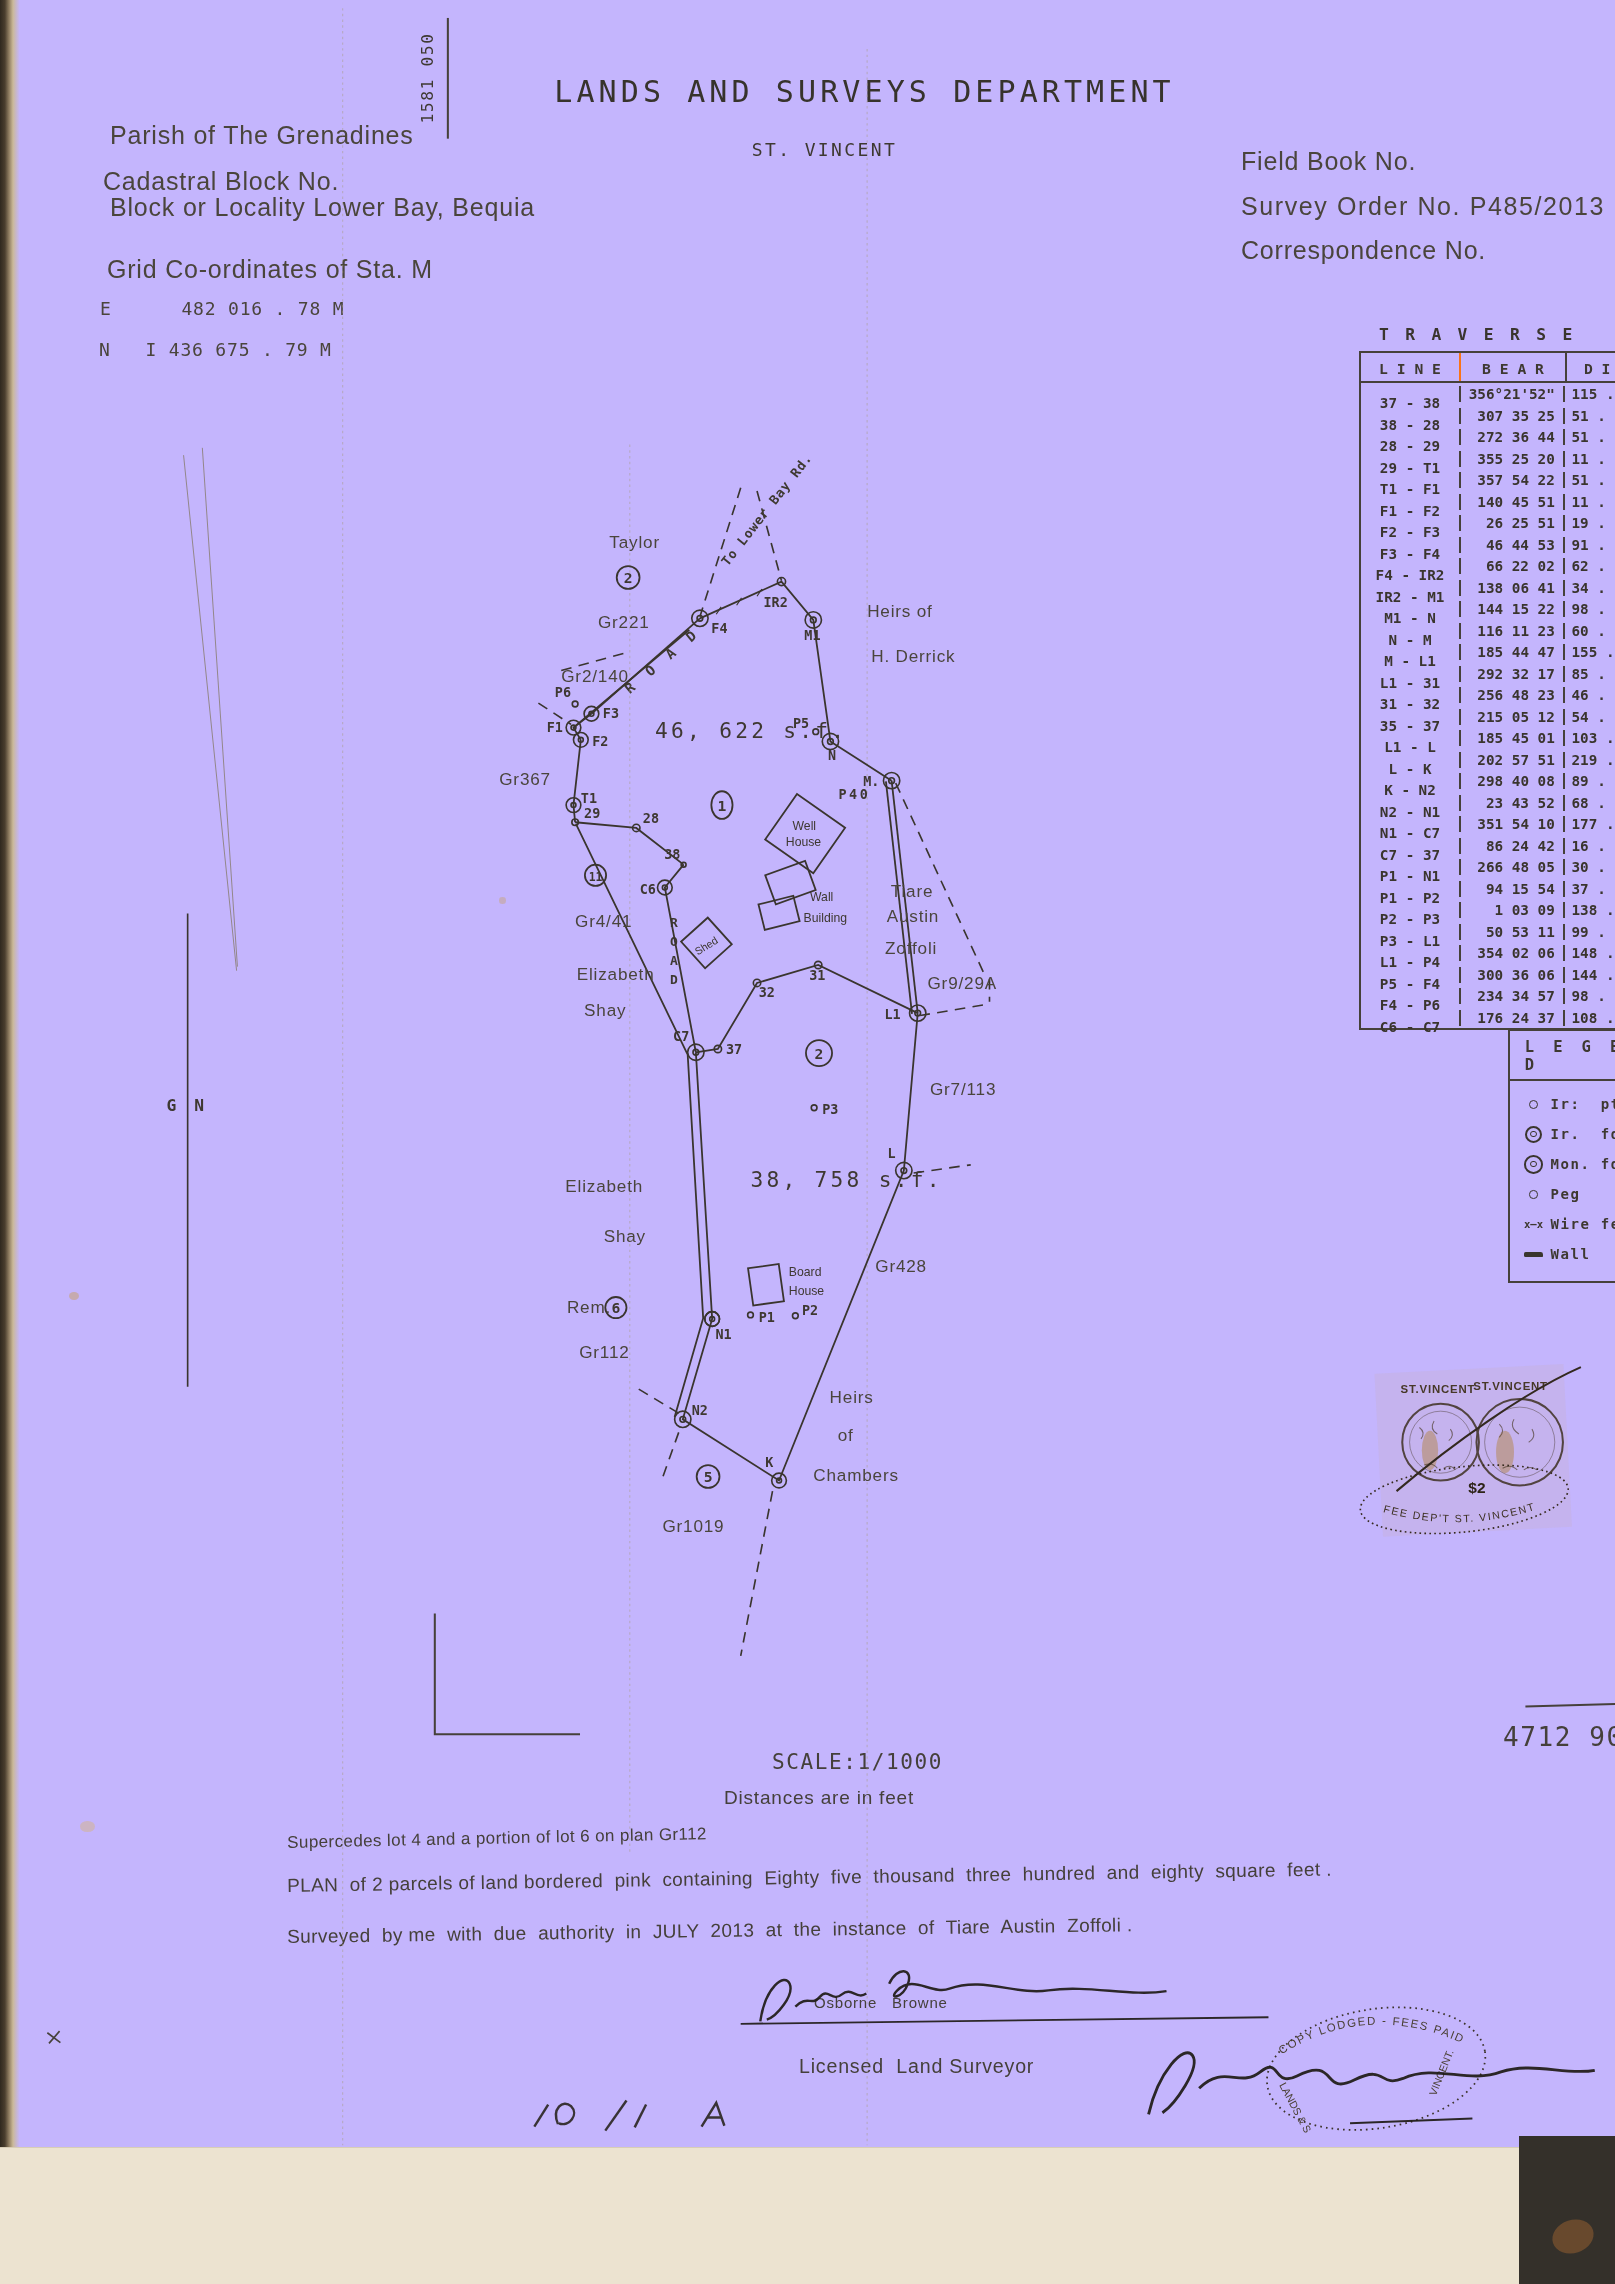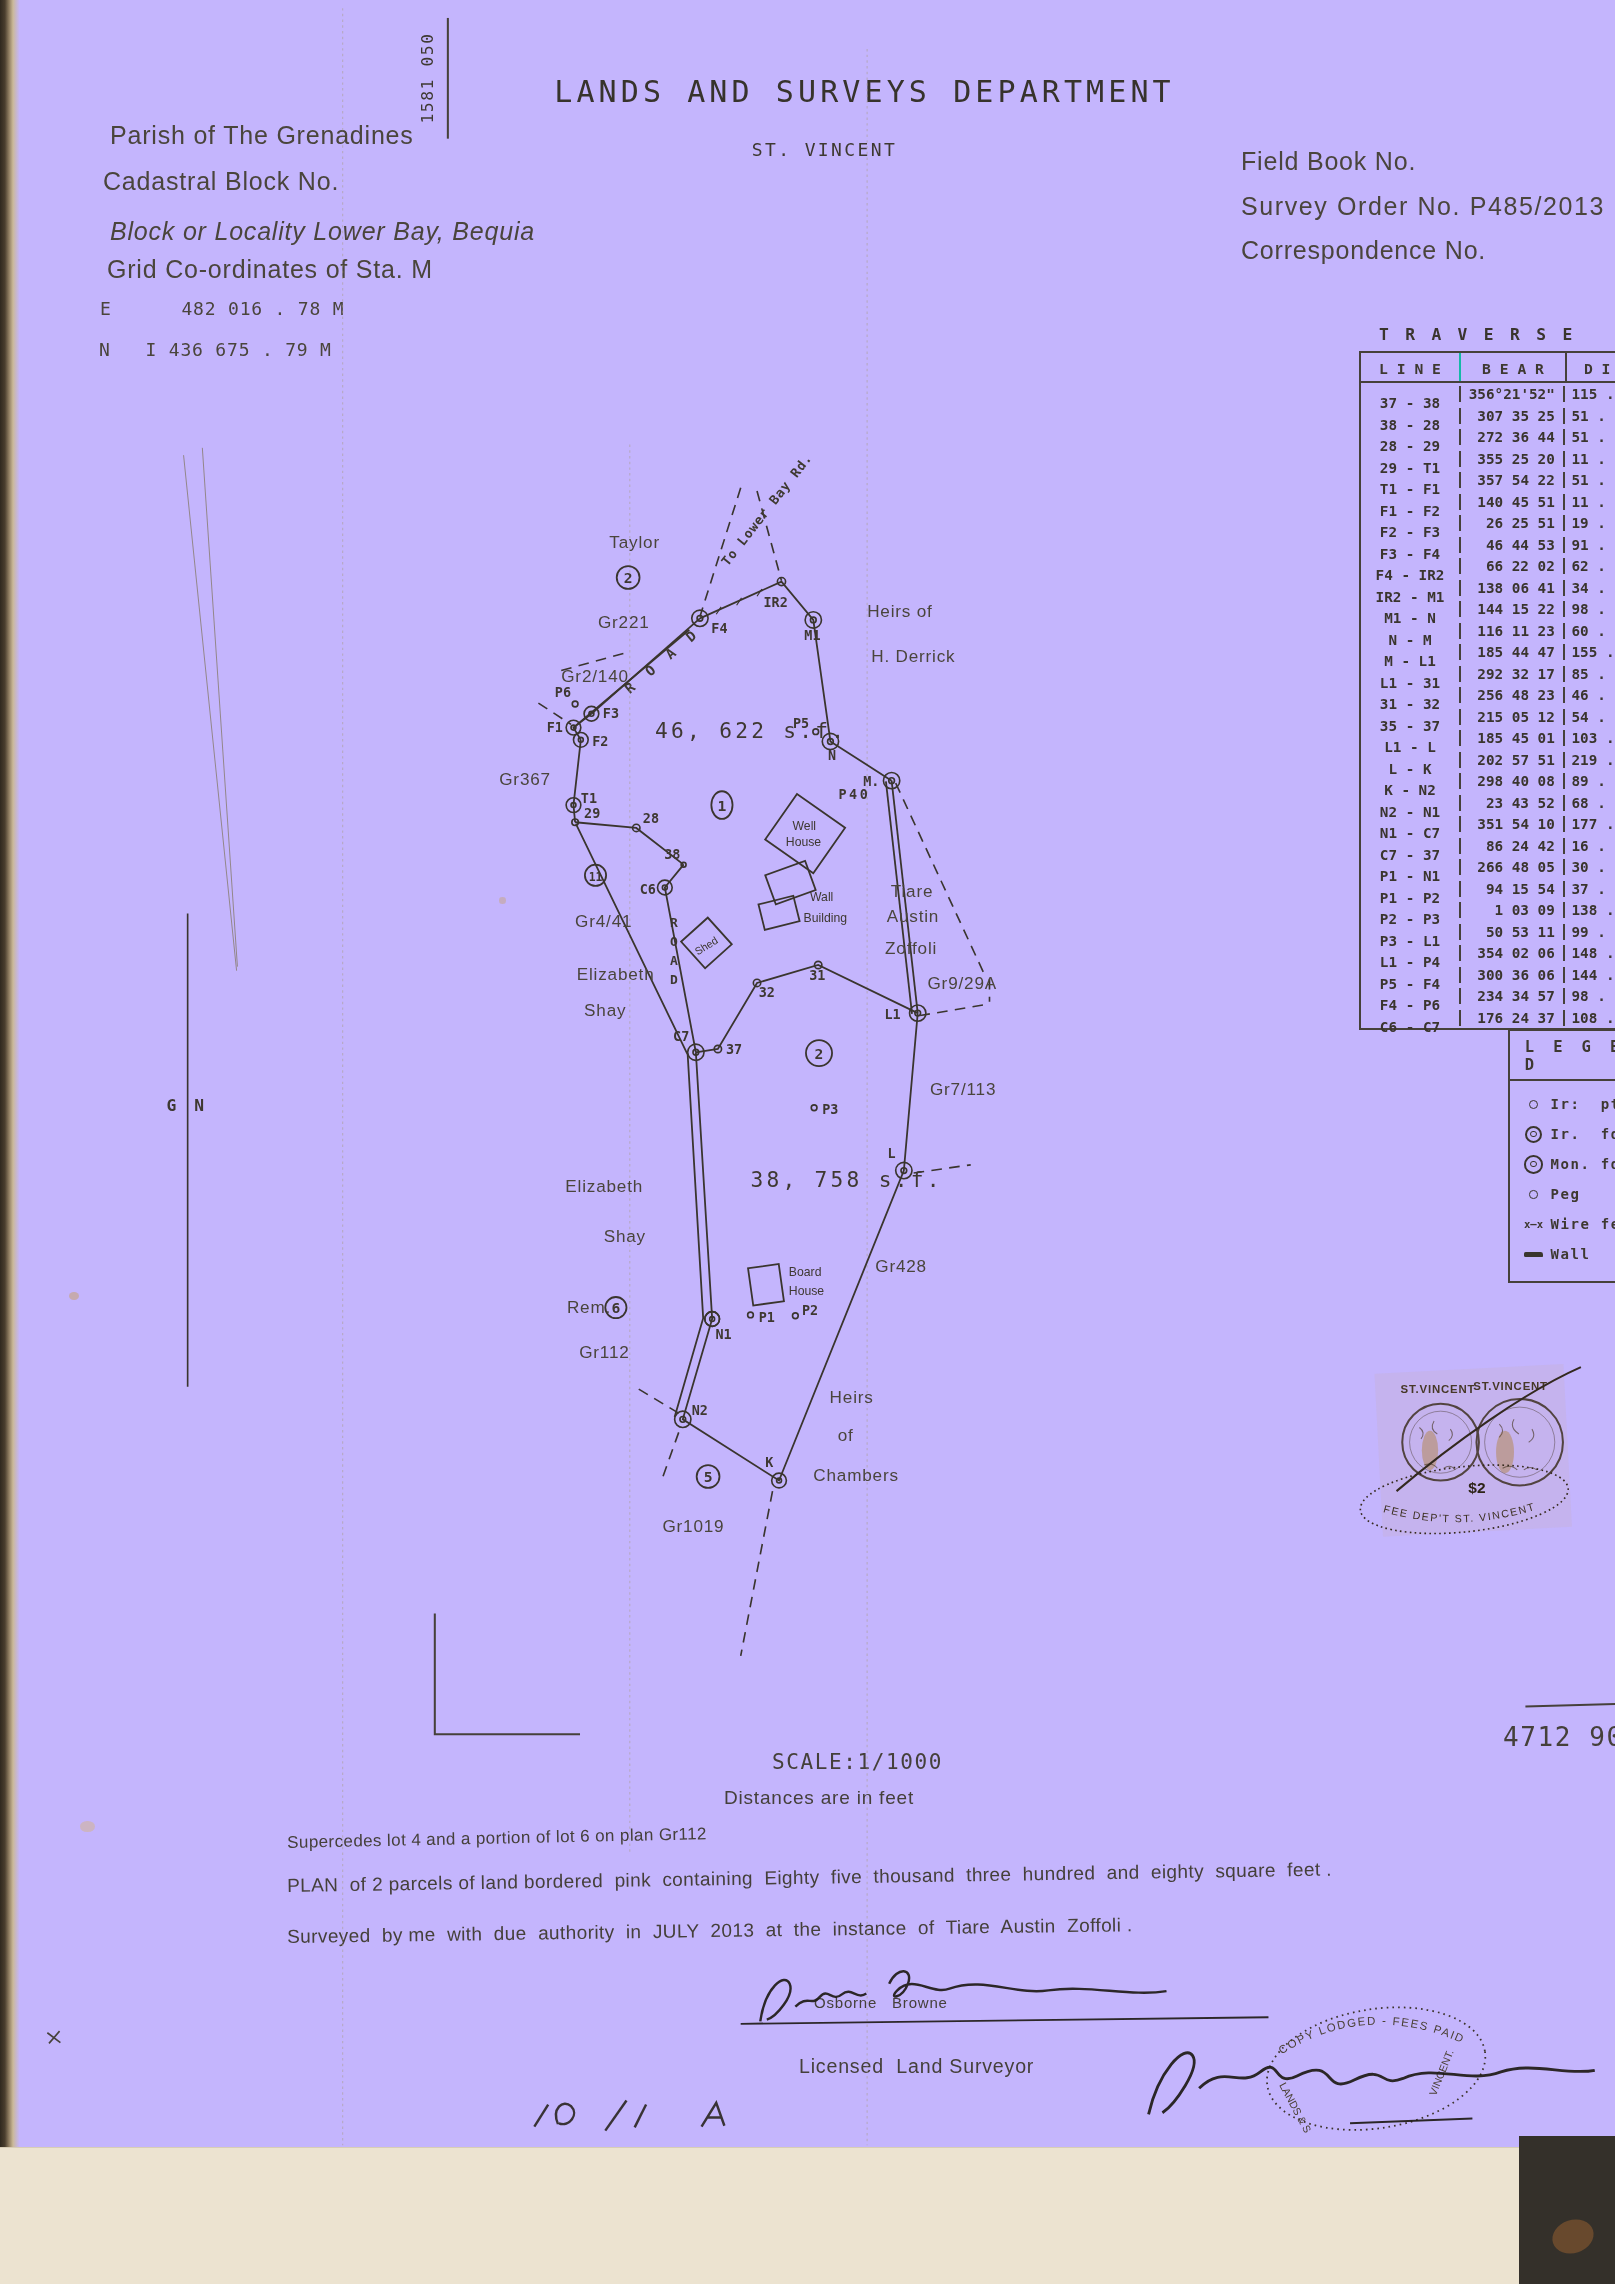--- a/index.html
+++ b/index.html
@@ -66,34 +66,34 @@
   <div class="stain" style="left:69px;top:1292px;width:9.8px;height:8.2px;background:#c8a062;opacity:.5;"></div>
   <div class="stain" style="left:80px;top:1821px;width:14.7px;height:11.4px;background:#d9b36a;opacity:.4;"></div>
   <div class="stain" style="left:499px;top:897px;width:6.5px;height:6.5px;background:#c8a062;opacity:.4;"></div>
 
   <div class="t dept">LANDS AND SURVEYS DEPARTMENT</div>
   <div class="t stv">ST. VINCENT</div>
   <div class="t vref">1581 050</div>
 
   <div class="t hl sans" style="left:110px;top:122px;">Parish of The Grenadines</div>
   <div class="t hl sans" style="left:103px;top:168px;">Cadastral Block No.</div>
-  <div class="t hl sans" style="left:110px;top:218px;font-style:italic;">Block or Locality Lower Bay, Bequia</div>
+  <div class="t hl sans" style="left:110px;top:194px;">Block or Locality Lower Bay, Bequia</div>
   <div class="t hl sans" style="left:107px;top:256px;">Grid Co-ordinates of Sta. M</div>
   <div class="t hl mono" style="left:100px;top:299px;font-size:18px;">E      482 016 . 78 M</div>
   <div class="t hl mono" style="left:99px;top:340px;font-size:18px;">N   I 436 675 . 79 M</div>
 
   <div class="t hl sans" style="left:1241px;top:148px;">Field Book No.</div>
   <div class="t hl sans" style="left:1241px;top:193px;letter-spacing:1.6px;">Survey Order No. P485/2013</div>
   <div class="t hl sans" style="left:1241px;top:237px;">Correspondence No.</div>
 
   <div class="trav-title">T R A V E R S E</div>
   <div class="trav-box">
     <div class="trav-head">
       <span class="hc0">L I N E</span>
-        <span class="hc1" style="width:104px;border-left:2px solid #14b8a6;text-align:center;">B E A R</span>
+        <span class="hc1" style="width:104px;border-left:2px solid #f97316;text-align:center;">B E A R</span>
         <span class="hc2">D I S</span>
     </div>
     <div id="trav-rows">
         <div class="trav-row">
           <span class="tc c0">37 - 38</span>
           <span class="tc c1">356°21'52"</span>
           <span class="tc c2">115 .</span>
         </div>
         <div class="trav-row">
           <span class="tc c0">38 - 28</span>

